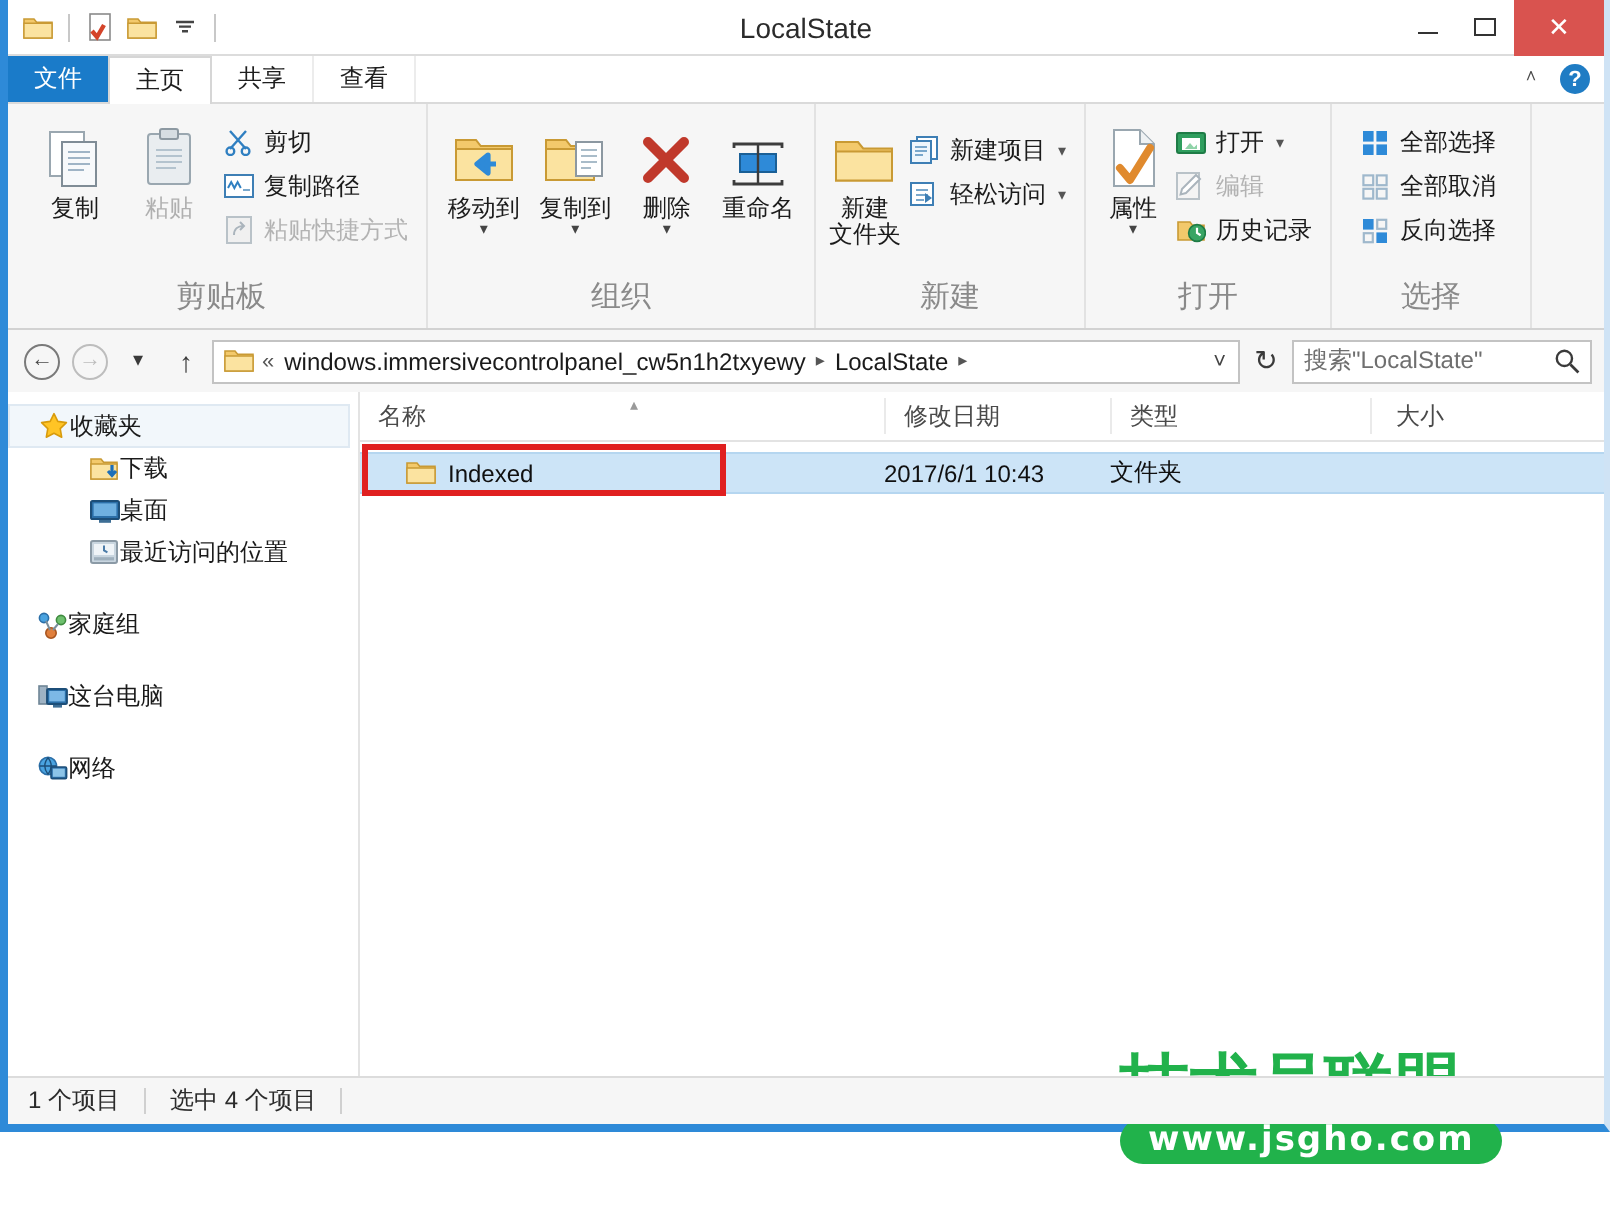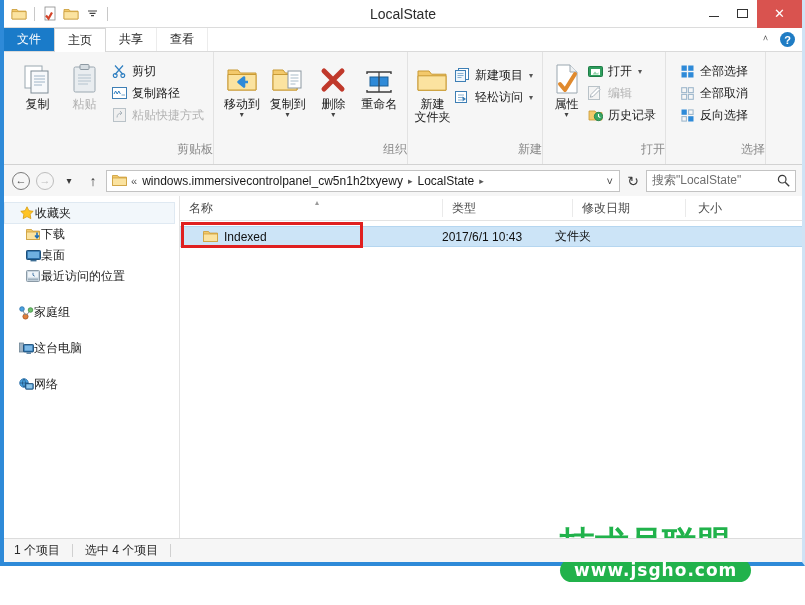--- a/index.html
+++ b/index.html
@@ -98,21 +98,21 @@
   }
   .rgroup {
     display: flex;
     flex-direction: column;
     border-right: 1px solid #e2e2e2;
     height: 112px;
     position: relative;
   }
   .rgroup-body { flex: 1; display: flex; align-items: flex-start; padding: 5px 6px 0 6px; }
   .rgroup-label {
-    text-align: right; font-size: 12px; color: #8a8a8a;
+    text-align: center; font-size: 15px; color: #8a8a8a;
     padding-bottom: 6px;
   }
   .bigbtn {
     width: 54px;
     display: flex; flex-direction: column; align-items: center;
     padding-top: 4px;
   }
   .bigbtn .ic { height: 34px; display: flex; align-items: flex-end; }
   .bigbtn .lb { font-size: 12px; color: #1b1b1b; margin-top: 3px; text-align: center; line-height: 13px;}
   .bigbtn.dim .lb { color: #b0b0b0; }
@@ -168,21 +168,21 @@
   
   .content { display: flex; height: 342px; background:#fff; }
   .navpane {
     width: 176px;
     background: #fff;
     border-right: 1px solid #e3e3e3;
     padding-top: 6px;
     font-size: 12px;
   }
   .navitem { display: flex; align-items: center; gap: 0; height: 21px; padding-left: 14px; }
-  .navitem.child { padding-left: 21px; font-family: Liberation Serif, serif; }
+  .navitem.child { padding-left: 40px; font-family: Liberation Serif, serif; }
   .navitem.sel { background: #f2f7fb; border: 1px solid #dfe9f2; height: 22px;
                  margin-right: 4px; }
   .navitem .lb { color: #1b1b1b; }
   .navspace { height: 15px; }
 
   .filepane { flex: 1; display: flex; flex-direction: column; background: #fff; position: relative; }
   .colhdr {
     height: 25px;
     display: flex; align-items: center;
     border-bottom: 1px solid #e3e3e3;
@@ -689,25 +689,25 @@
         <span class="lb">网络</span>
       </div>
     </div>
 
     <div class="filepane">
 
       <div class="colhdr">
         <div class="col" style="width:262px;">
           <span>名称</span>
         </div>
+        <div class="col" style="width:113px;">
+          <span>修改日期</span>
+        </div>
         <div class="col" style="width:130px;">
           <span>类型</span>
-        </div>
-        <div class="col" style="width:113px;">
-          <span>修改日期</span>
         </div>
         <div class="col" style="width:80px;padding-left:12px;">
           <span>大小</span>
         </div>
         <span class="sort-caret">▴</span>
       </div>
 
       <div class="rows">
         <div class="row">
           <div class="cell" style="width:262px;padding-left:23px;">

